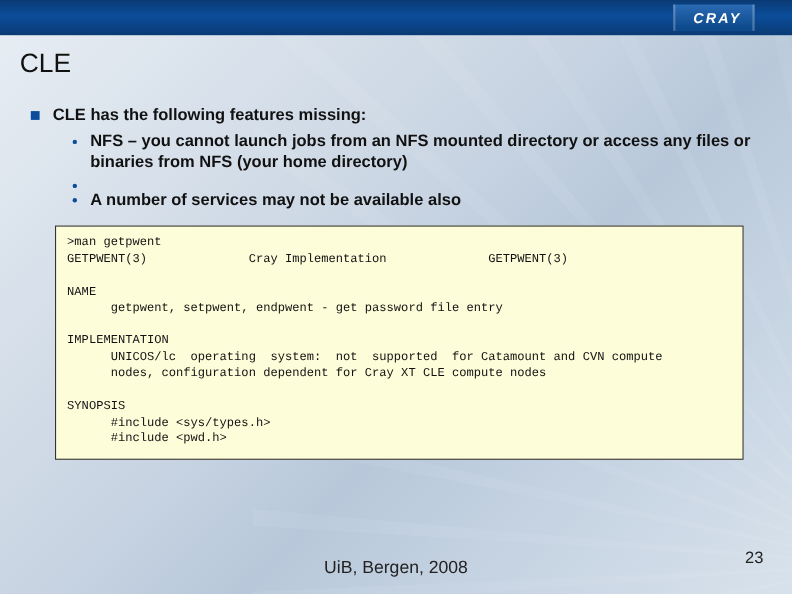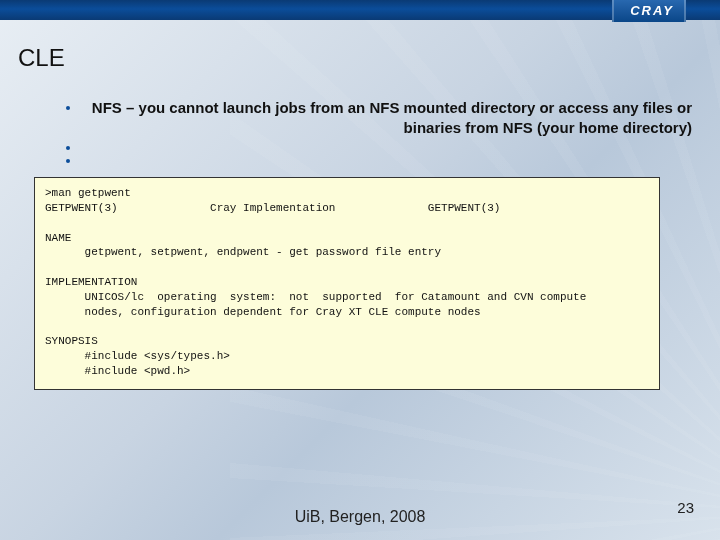--- a/index.html
+++ b/index.html
@@ -13,21 +13,21 @@
   .rays {
     position: absolute; right: -30px; top: 0; width: 520px; height: 540px;
     background:
       repeating-conic-gradient(from 200deg at 110% 95%,
         rgba(255,255,255,0.0) 0deg 6deg,
         rgba(255,255,255,0.10) 6deg 7.5deg);
     pointer-events: none;
     opacity: 0.55;
   }
   .topbar {
-    position: absolute; top: 0; left: 0; right: 0; height: 20px;
+    position: absolute; top: 0; left: 0; right: 0; height: 32px;
     background: linear-gradient(#0a3a74, #0b4d9a 45%, #0a3a74 100%);
     display: flex; justify-content: flex-end; align-items: center;
     padding-right: 34px;
   }
   .logo {
     color: #fff; font-weight: bold; font-style: italic; letter-spacing: 2px;
     font-size: 13px;
   }
   .logo-wrap {
     display: flex; align-items: center; height: 24px;
@@ -43,25 +43,25 @@
     position: absolute; top: 96px; left: 28px; right: 28px;
     font-size: 14px; color: #111;
   }
   .bullet-block { display: flex; align-items: flex-start; margin-bottom: 4px; }
   .sqbullet {
     width: 8px; height: 8px; background: #0b4d9a; flex: 0 0 auto;
     margin-top: 5px; margin-right: 12px;
   }
   .bullet-text { font-weight: bold; font-size: 15px; line-height: 1.25; }
   .sublist { margin-left: 38px; margin-top: 2px; }
-  .subitem { display: flex; align-items: flex-start; font-size: 15px; font-weight: bold; line-height: 1.3; margin-bottom: 1px; text-align: right; }
+  .subitem { display: flex; align-items: flex-start; font-size: 15px; font-weight: bold; line-height: 1.3; margin-bottom: 1px; }
   .subdot { width: 4px; height: 4px; border-radius: 50%; background: #0b4d9a; margin-top: 8px; margin-right: 12px; flex: 0 0 auto; }
   .sec2 { margin-top: 22px; }
   .codebox {
-    margin-top: 14px; margin-left: 6px; width: 626px;
+    margin-top: 14px; margin-left: 22px; width: 626px;
     background: #fdfdda; border: 1px solid #333;
     padding: 8px 10px 10px 10px;
     font-family: "Courier New", monospace;
     font-size: 11px; line-height: 1.35; color: #111;
     white-space: pre;
   }
   .footer-center {
     position: absolute; bottom: 14px; left: 0; right: 0;
     text-align: center; font-size: 16px; color: #222;
   }
@@ -79,30 +79,35 @@
   <div class="topbar">
     <div class="logo-wrap">
       <span class="logo">CRAY</span>
     </div>
   </div>
 
   <div class="title">CLE</div>
 
   <div class="content">
 
+    <div class="bullet-block">
+      <div class="sqbullet"></div>
+      <div class="bullet-text">CLE has the following features missing:</div>
+    </div>
     <div class="sublist">
       <div class="subitem">
         <div class="subdot"></div>
         <div>NFS – you cannot launch jobs from an NFS mounted directory or access any files or binaries from NFS (your home directory)</div>
       </div>
       <div class="subitem">
         <div class="subdot"></div>
       </div>
       <div class="subitem">
         <div class="subdot"></div>
+        <div>A number of services may not be available also</div>
       </div>
     </div>
 
 
     <div class="codebox">&gt;man getpwent
 GETPWENT(3)              Cray Implementation              GETPWENT(3)
 
 NAME
       getpwent, setpwent, endpwent - get password file entry
 

